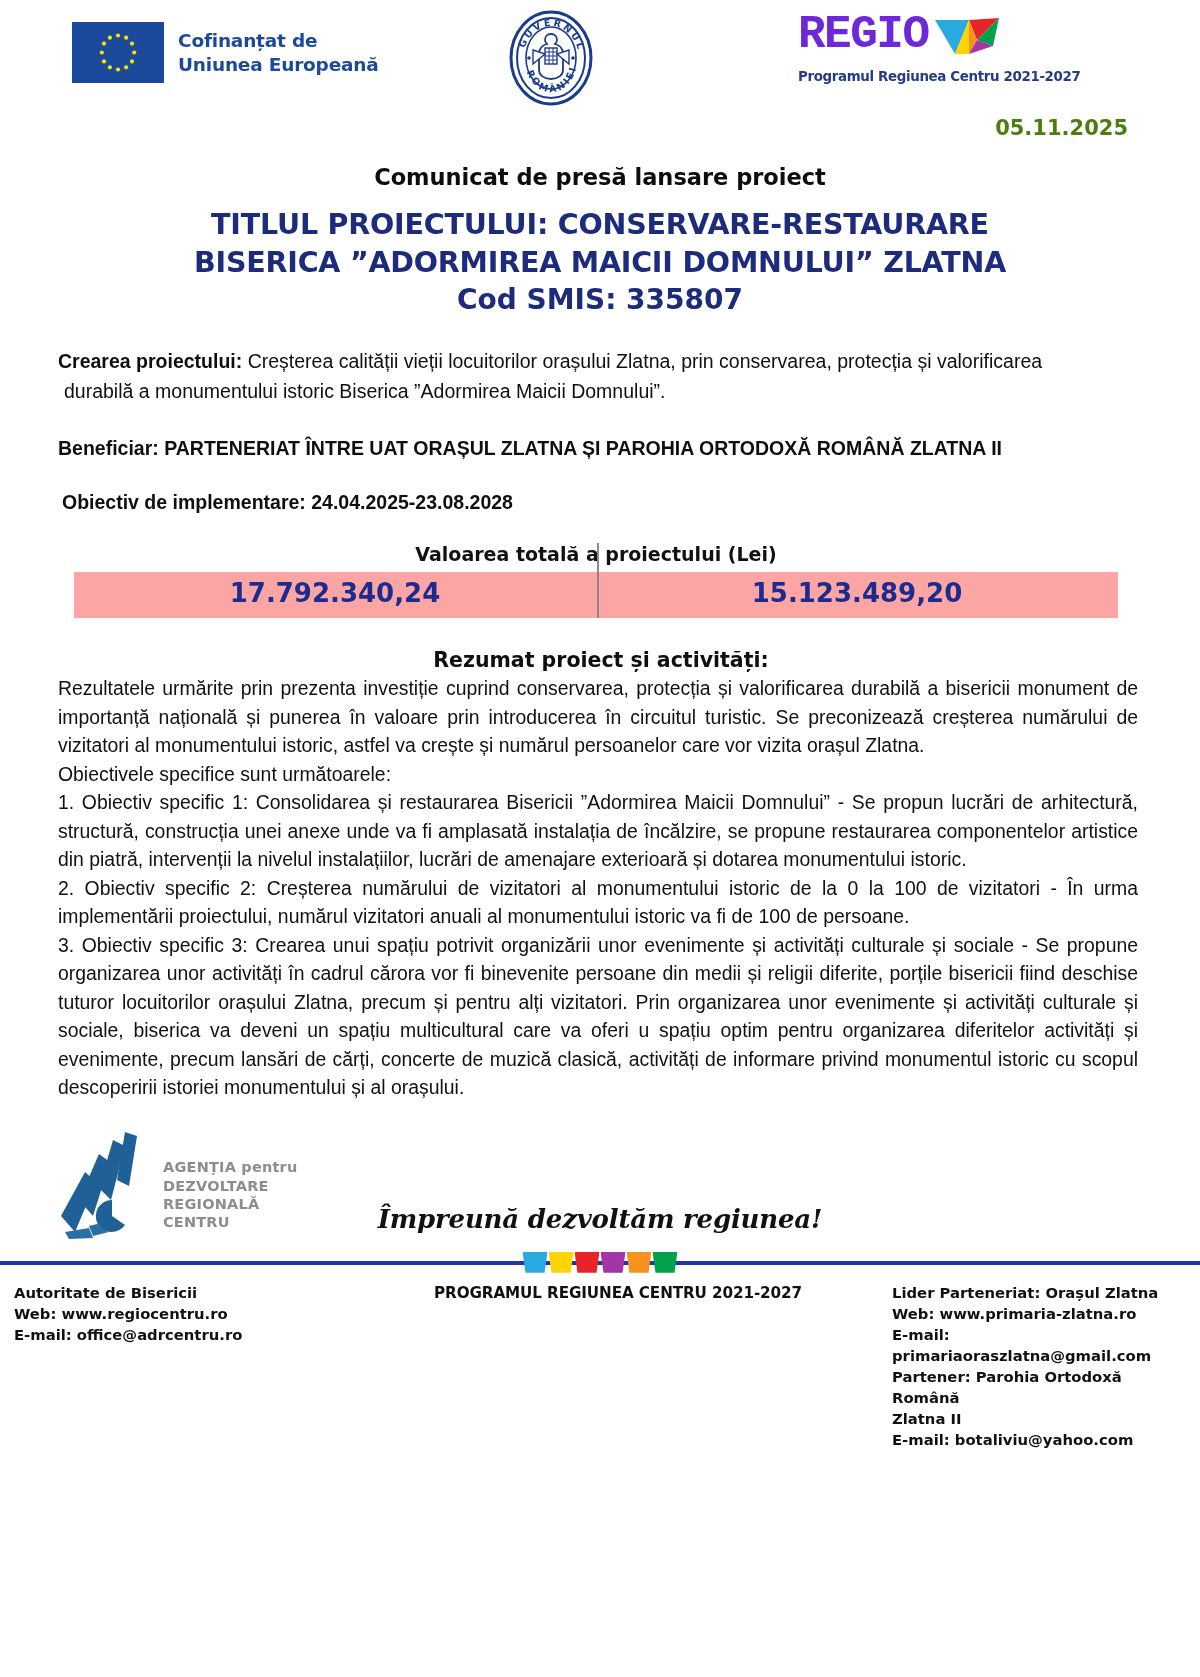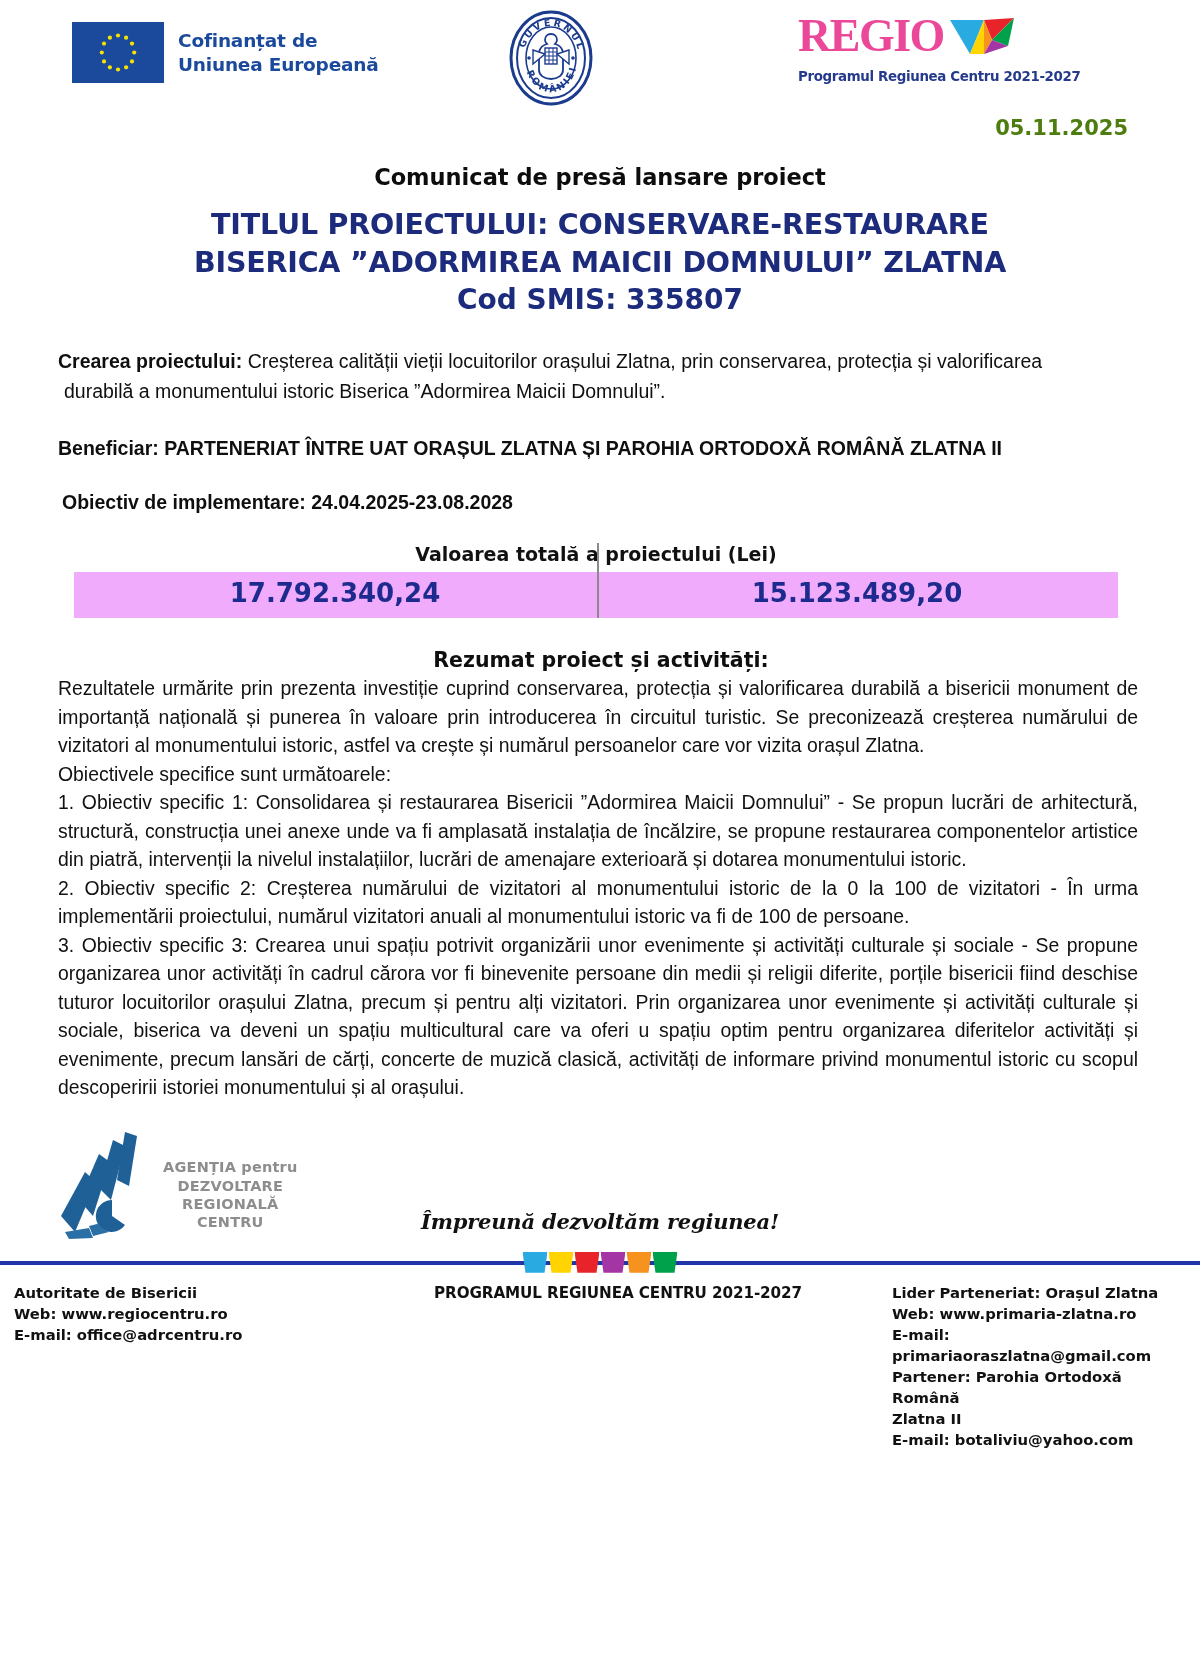--- a/index.html
+++ b/index.html
@@ -75,25 +75,25 @@
     left: 798px;
     top: 6px;
     width: 270px;
   }
   .regio-top {
     display: flex;
     align-items: flex-start;
     gap: 4px;
   }
   .regio-word {
-    font-family: Liberation Serif, serif;
+    font-family: Liberation Mono, monospace;
     font-weight: bold;
     font-size: 46px;
     line-height: 0.95;
-    color: #ec4899;
+    color: #6d28d9;
     letter-spacing: -1.5px;
   }
   .regio-fan {
     margin-top: 2px;
   }
   .regio-sub {
     font-family: "DejaVu Sans", sans-serif;
     font-weight: bold;
     font-size: 13.4px;
     color: #253a8c;
@@ -191,21 +191,21 @@
     flex: 1 1 50%;
     text-align: center;
     font-family: "DejaVu Sans", sans-serif;
     font-weight: bold;
     font-size: 19px;
     color: #111;
     padding-bottom: 7px;
   }
   .values-body {
     display: flex;
-    background: #f0abfc;
+    background: #fca5a5;
     position: relative;
   }
   .values-body > div {
     flex: 1 1 50%;
     text-align: center;
     font-family: "DejaVu Sans", sans-serif;
     font-weight: bold;
     font-size: 26px;
     color: #1d2b8e;
     padding: 6px 0 10px 0;
@@ -259,33 +259,33 @@
     display: flex;
     align-items: flex-end;
     gap: 4px;
   }
   .adr-text {
     font-family: "DejaVu Sans", sans-serif;
     font-weight: bold;
     font-size: 14.5px;
     line-height: 1.27;
     color: #8d8d8d;
-    text-align: center;
+    text-align: left;
     padding-bottom: 8px;
     letter-spacing: 0.2px;
   }
   .slogan {
     position: absolute;
     left: 0; right: 0;
     bottom: 14px;
     text-align: center;
     font-family: "DejaVu Serif", serif;
     font-style: italic;
     font-weight: bold;
-    font-size: 21px;
+    font-size: 26px;
     color: #111;
     letter-spacing: -0.2px;
   }
 
   
   .rule-wrap {
     position: relative;
     height: 22px;
     margin-top: 4px;
   }

